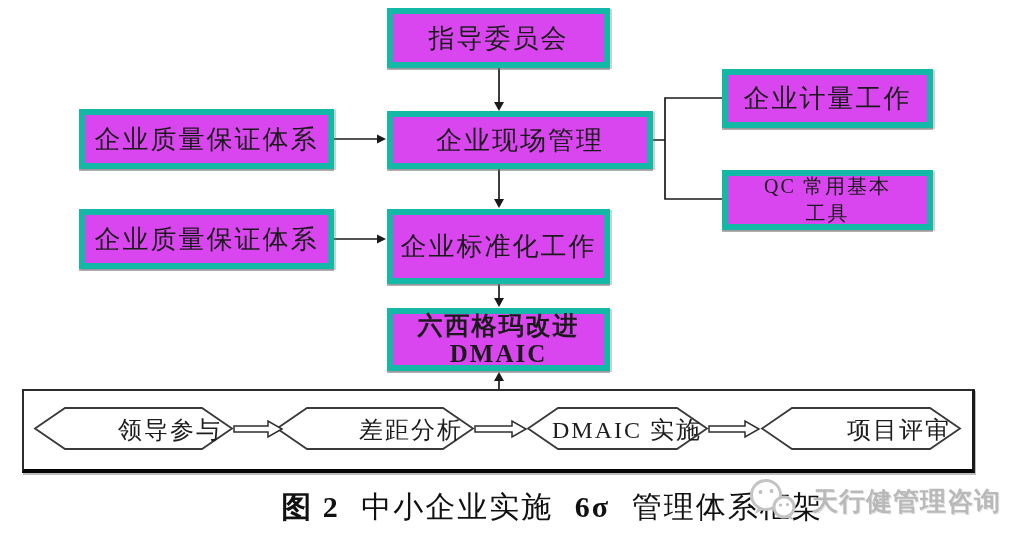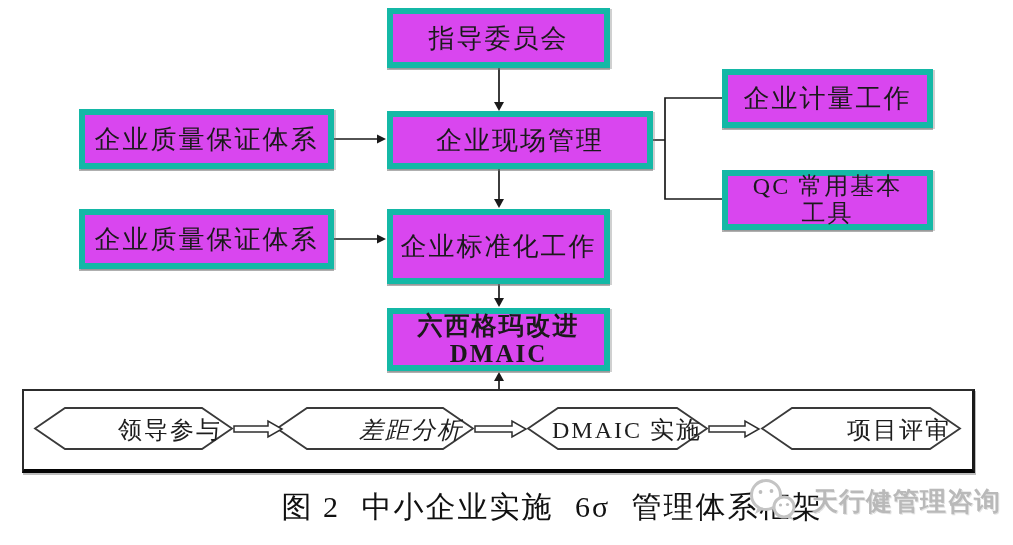--- a/index.html
+++ b/index.html
@@ -22,21 +22,21 @@
     box-shadow:1px 2px 0 rgba(90,90,90,.4);
   }
   .hexlabel{
     position:absolute;text-align:right;font-size:24px;letter-spacing:2px;
     white-space:nowrap;color:#1d1d1d;
   }
   .caption{
     position:absolute;left:96px;top:487px;width:913px;text-align:center;
     font-size:30px;letter-spacing:2px;color:#111;white-space:nowrap;
   }
-  .caption .b{font-weight:400;}
+  .caption .b{font-weight:700;}
   .caption .seg{margin:0 6px;}
   .watermark{
     position:absolute;left:746px;top:476px;display:flex;align-items:center;gap:12px;
     z-index:6;pointer-events:none;
   }
   .watermark .wm-text{
     font-family:"Liberation Sans","DejaVu Sans",sans-serif;font-weight:700;
     font-size:26px;letter-spacing:1px;color:#b9b9b9;
     text-shadow:1px 1px 0 #e3e3e3;white-space:nowrap;
   }
@@ -93,42 +93,42 @@
   </div>
 
   <div class="nodebox" style="left:387px;top:111px;width:266px;height:58px;">
     <span class="ln">企业现场管理</span>
   </div>
 
   <div class="nodebox" style="left:722px;top:69px;width:211px;height:59px;">
     <span class="ln">企业计量工作</span>
   </div>
 
-  <div class="nodebox" style="left:722px;top:170px;width:211px;height:60px;font-size:24px;line-height:27px;justify-content:center;">
+  <div class="nodebox" style="left:722px;top:170px;width:211px;height:60px;font-size:20px;line-height:27px;justify-content:center;">
     <span class="ln">QC 常用基本</span>
     <span class="ln">工具</span>
   </div>
 
   <div class="nodebox" style="left:79px;top:209px;width:255px;height:60px;">
     <span class="ln">企业质量保证体系</span>
   </div>
 
   <div class="nodebox" style="left:387px;top:209px;width:223px;height:75px;">
     <span class="ln">企业标准化工作</span>
   </div>
 
   <div class="nodebox" style="left:387px;top:308px;width:223px;height:63px;font-size:25px;line-height:28px;font-weight:bold;">
     <span class="ln">六西格玛改进</span>
     <span class="ln">DMAIC</span>
   </div>
 
   <div class="band" style="left:22px;top:389px;width:953px;height:84px;"></div>
 
   <div class="hexlabel" style="left:45px;top:414px;width:177px;">领导参与</div>
-  <div class="hexlabel" style="left:287px;top:414px;width:176px;font-style:italic;">差距分析</div>
+  <div class="hexlabel" style="left:287px;top:414px;width:176px;">差距分析</div>
   <div class="hexlabel" style="left:533px;top:414px;width:169px;">DMAIC 实施</div>
   <div class="hexlabel" style="left:771px;top:414px;width:180px;">项目评审</div>
 
   <div class="caption">
     <span class="seg b">图 2</span>
     <span class="seg">中小企业实施</span>
     <span class="seg b">6σ</span>
     <span class="seg">管理体系框架</span>
   </div>
 

